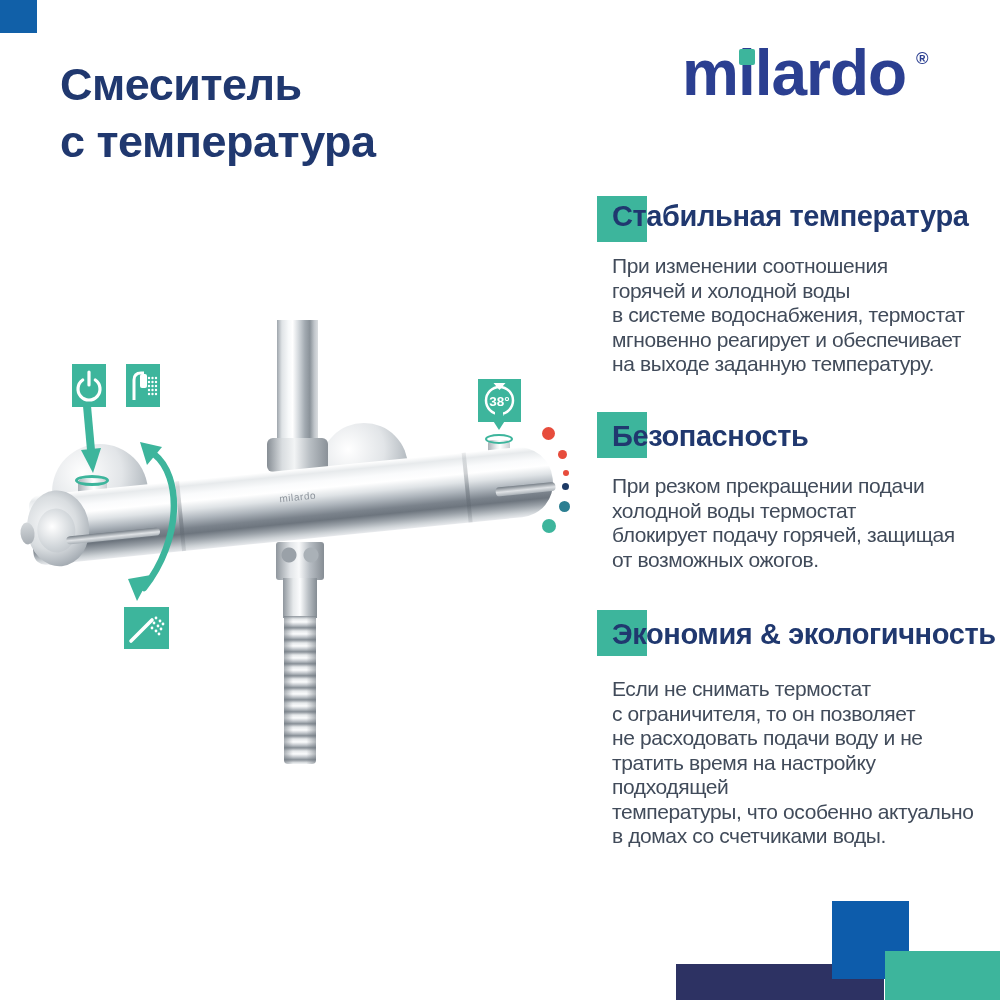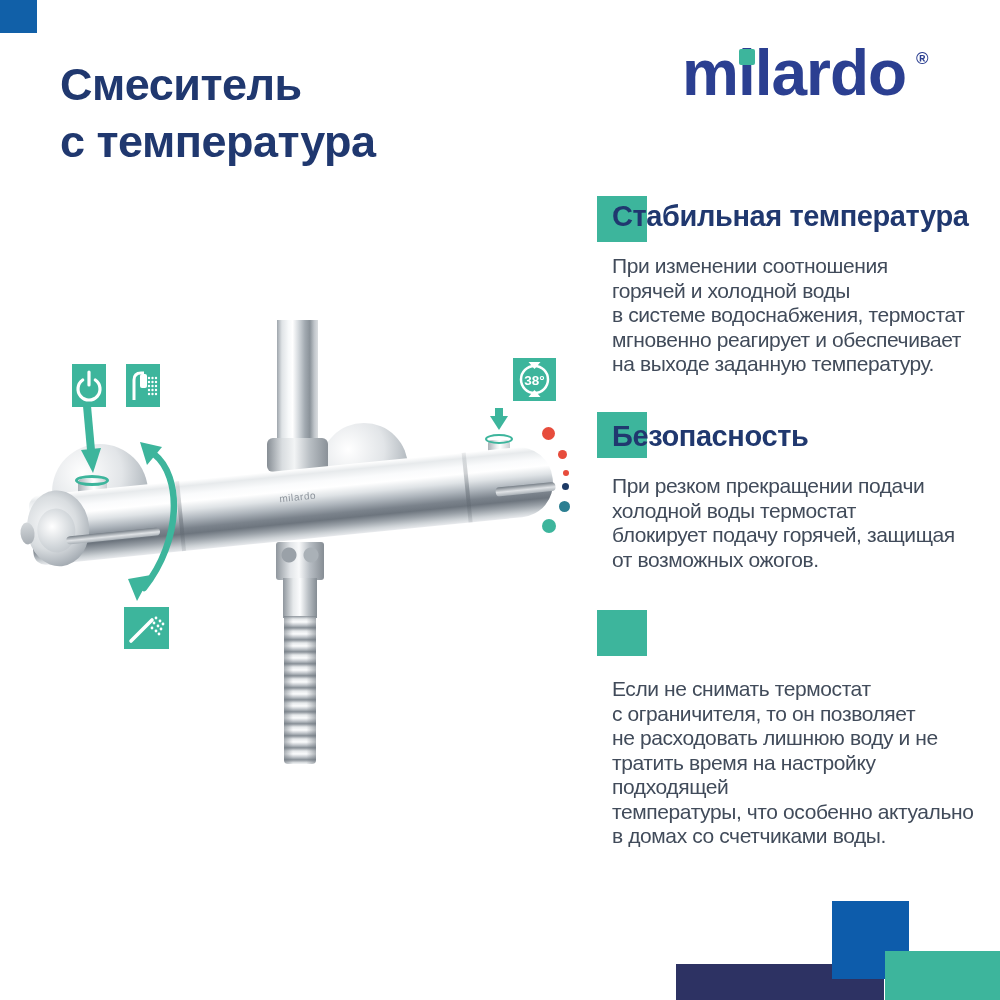--- a/index.html
+++ b/index.html
@@ -65,21 +65,21 @@
                linear-gradient(90deg,#8f969d,#e3e6e9 30%,#f8f9fa 48%,#b9bfc5 70%,#868d94);}
   .tube{left:283px;top:298px;width:34px;height:40px;z-index:2;
     background:linear-gradient(90deg,#8f969d,#e6e9eb 30%,#fbfcfd 50%,#b9bfc4 75%,#848c93);}
   .hose{left:284px;top:336px;width:32px;height:148px;border-radius:0 0 4px 4px;z-index:2;
     background:linear-gradient(90deg,rgba(108,116,124,.55),rgba(255,255,255,0) 28%,rgba(255,255,255,0) 70%,rgba(108,116,124,.55)),
                repeating-linear-gradient(180deg,#8f969d 0px,#e6e9eb 3px,#fbfcfd 6px,#c3c8cd 9px,#848c93 12px);}
 
   .ticon{z-index:5;background:var(--accent-teal);display:flex;align-items:center;justify-content:center;}
   .icon-power{left:72px;top:84px;width:34px;height:43px;}
   .icon-shower{left:126px;top:84px;width:34px;height:43px;}
-  .icon-38{left:478px;top:78px;width:43px;height:43px;margin-left:35px;}
+  .icon-38{left:478px;top:99px;width:43px;height:43px;}
   .icon-hand{left:124px;top:327px;width:45px;height:42px;}
   .arrow{z-index:5;}
   .dot{position:absolute;border-radius:50%;z-index:5;}
 
   
   .feature{position:absolute;left:597px;width:400px;}
   .feature .sq{position:absolute;left:0;top:0;width:50px;height:46px;background:var(--accent-teal);}
   .feature h2{position:absolute;left:15px;font-size:29px;font-weight:700;color:var(--heading-navy);
               letter-spacing:-0.4px;white-space:nowrap;z-index:2;}
   .feature p{position:absolute;left:15px;width:385px;font-size:21px;line-height:24.5px;
@@ -230,23 +230,24 @@
     <h2>Стабильная температура</h2>
     <p>При изменении соотношения
 горячей и холодной воды
 в системе водоснабжения, термостат
 мгновенно реагирует и обеспечивает
 на выходе заданную температуру.</p>
   </section>
 
   <section class="feature" id="feature-3">
     <div class="sq"></div>
+    <h2>Экономия &amp; экологичность</h2>
     <p>Если не снимать термостат
 с ограничителя, то он позволяет
-не расходовать лишнюю воду и не
+не расходовать подачи воду и не
 тратить время на настройку подходящей
 температуры, что особенно актуально
 в домах со счетчиками воды.</p>
   </section>
 
   <div class="deco-navy"></div>
   <div class="deco-blue"></div>
   <div class="deco-teal"></div>
 
 </div>

